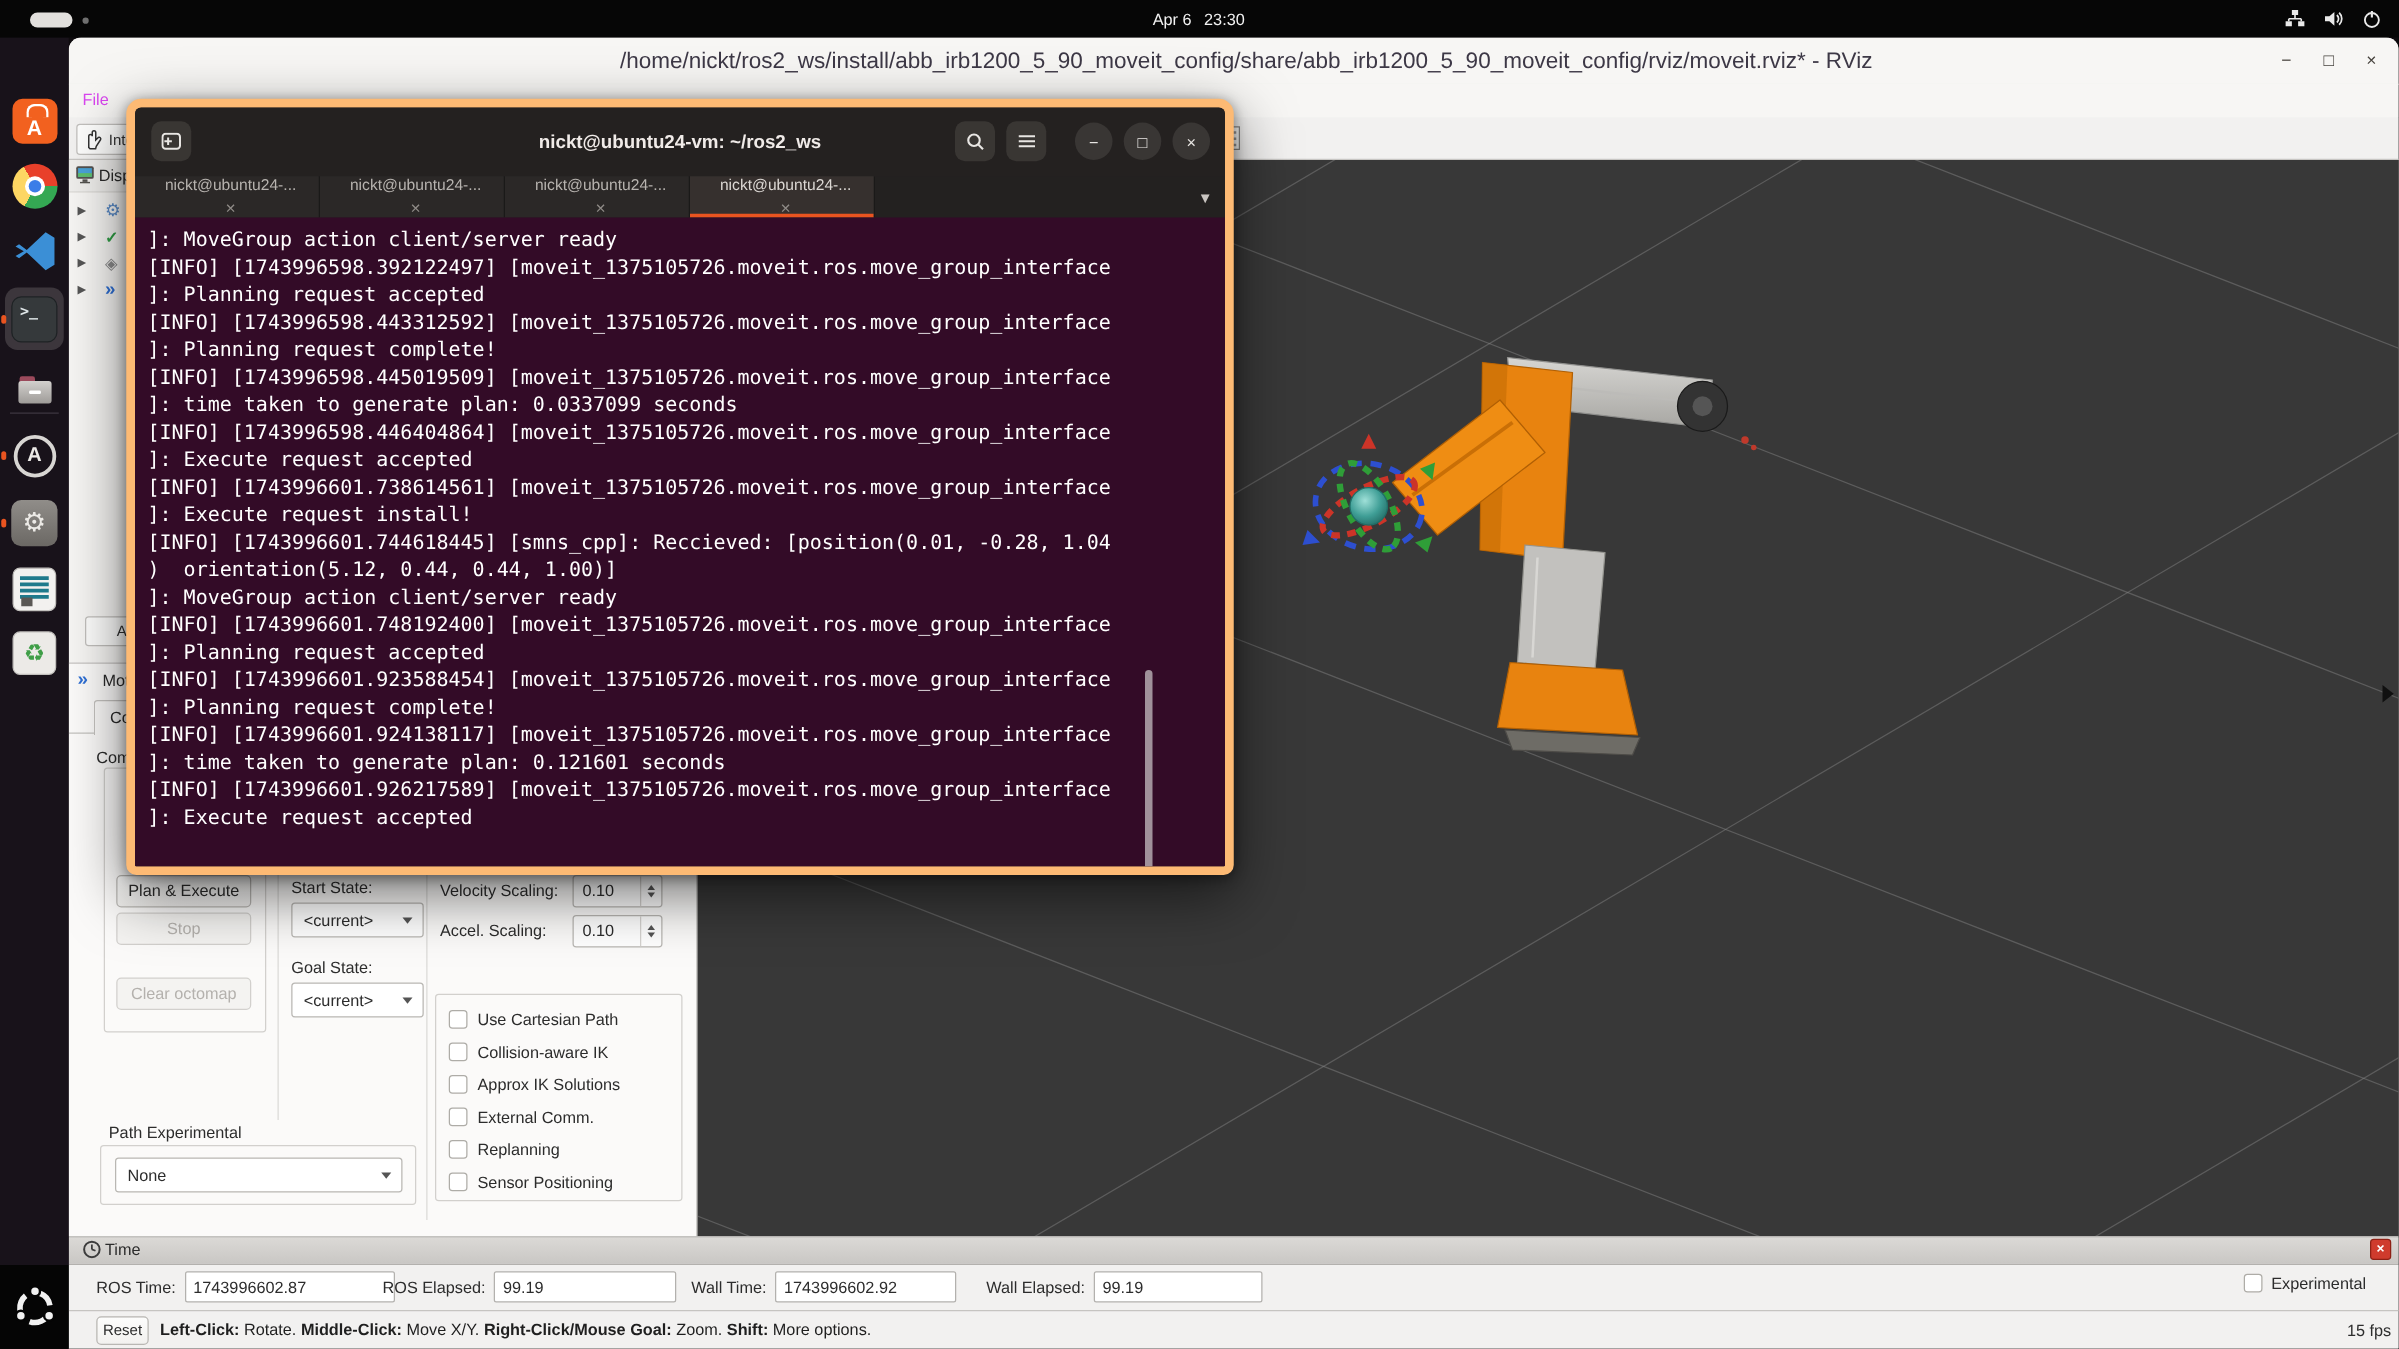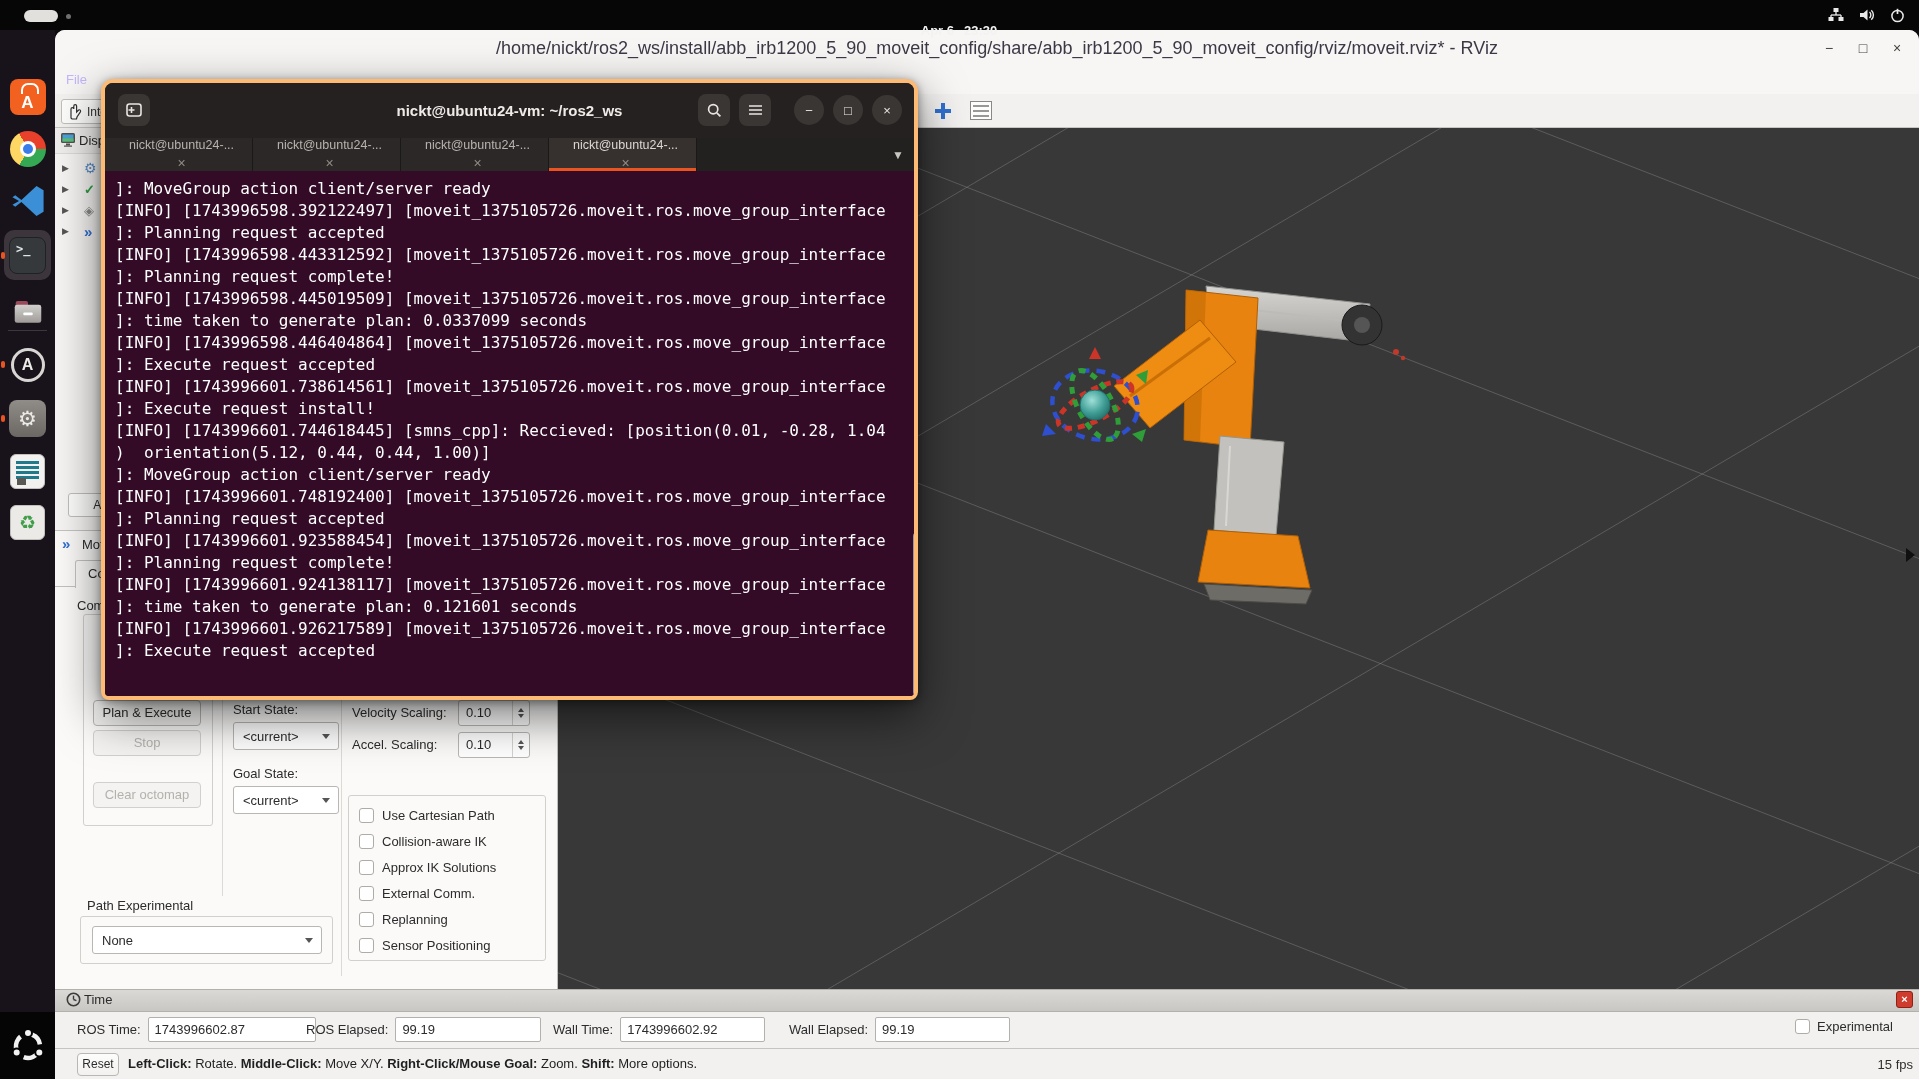--- a/index.html
+++ b/index.html
@@ -4,21 +4,21 @@
 <style>
   html,body{margin:0;padding:0;background:#000;}
   #stage{position:relative;width:1919px;height:1079px;overflow:hidden;background:#0e0b0e;
          font-family:"Liberation Sans",sans-serif;-webkit-font-smoothing:antialiased;}
   .a{position:absolute;}
   
   .topbar{left:0;top:0;width:1919px;height:30px;background:#060606;z-index:60;}
   .tb-pill{left:24px;top:10px;width:34px;height:12px;border-radius:6px;background:#e2e0dd;}
   .tb-dot{left:66px;top:14px;width:5px;height:5px;border-radius:50%;background:#6f6f6f;}
   .tb-clock{left:859px;top:0;width:200px;height:30px;display:flex;gap:10px;align-items:center;justify-content:center;
-            color:#f2f2f2;font-size:13px;font-weight:bold;margin-top:15px;}
+            color:#f2f2f2;font-size:13px;font-weight:normal;}
   .tb-icons{right:14px;top:0;height:30px;display:flex;gap:15px;align-items:center;}
   
   .dock{left:0;top:30px;width:55px;height:982px;background:#18121a;z-index:55;}
   .dock-sep{left:8px;top:300px;width:39px;height:1px;background:#3d3640;}
   .dock-item{position:absolute;left:8px;width:39px;height:39px;display:flex;align-items:center;justify-content:center;}
   .di-1{top:47px}.di-2{top:99px}.di-3{top:151px}.di-4{top:206px}.di-5{top:261px}
   .di-6{top:315px}.di-7{top:369px}.di-8{top:422px}.di-9{top:473px}
   .dock-active{left:4px;top:200px;width:47px;height:50px;background:#3c363c;border-radius:10px;}
   .dock-dot{position:absolute;left:1px;width:4px;height:7px;border-radius:2px;background:#e95420;}
   .dd-1{top:222px}.dd-2{top:331px}.dd-3{top:385px}
@@ -42,21 +42,21 @@
   .icn-trash{width:35px;height:35px;border-radius:6px;background:#eceae7;border:1px solid #c2c0bd;display:flex;align-items:center;justify-content:center;
              color:#3f9e47;font-size:19px;box-sizing:border-box;}
   .show-apps{left:0;top:1012px;width:55px;height:67px;background:#050505;z-index:56;display:flex;align-items:center;justify-content:center;}
   
   .rviz-slab{left:55px;top:30px;width:1864px;height:1049px;background:#f3f2f1;border-radius:10px 10px 0 0;}
   .rv-titlebar{left:55px;top:30px;width:1864px;height:37px;background:#f7f6f4;border-bottom:1px solid #d9d7d4;border-radius:10px 10px 0 0;}
   .rv-title{left:55px;top:30px;width:1884px;height:37px;line-height:37px;text-align:center;color:#3d3846;font-size:18px;}
   .rv-ctrl{top:30px;width:30px;height:37px;line-height:37px;text-align:center;color:#47433e;font-size:14px;}
   .rv-min{left:1814px}.rv-max{left:1848px}.rv-close{left:1882px}
   .rv-menubar{left:55px;top:67px;width:1864px;height:27px;background:#f7f6f4;}
-  .rv-menu-file{left:66px;top:72px;font-size:13px;color:#c4b5fd;}
+  .rv-menu-file{left:66px;top:72px;font-size:13px;color:#d946ef;}
   .rv-toolbar{left:55px;top:94px;width:1864px;height:34px;background:#f2f1f0;border-bottom:1px solid #c8c6c3;box-sizing:border-box;}
   .tool-interact{left:61px;top:99px;width:92px;height:25px;background:#fdfdfc;border:1px solid #c1bfbc;border-radius:3px;
                  display:flex;align-items:center;gap:5px;padding-left:5px;box-sizing:border-box;font-size:12px;color:#333;}
   .tool-cross{left:934px;top:102px;}
   .tool-box{left:970px;top:101px;width:22px;height:19px;background:#fdfdfc;border:1px solid #8a8886;box-sizing:border-box;}
   .tool-box i{display:block;height:2px;background:#9a9896;margin:3px 2px 0 2px;}
   
   .panel-left{left:55px;top:128px;width:503px;height:861px;background:#f6f5f3;}
   .v-split{left:557px;top:128px;width:1px;height:861px;background:#c0beba;}
   .dp-header{left:55px;top:128px;width:503px;height:26px;background:#efeeec;border-bottom:1px solid #dddbd8;box-sizing:border-box;}
@@ -135,22 +135,22 @@
   .time-field:nth-of-type(3) .tinput{width:145px}.time-field:nth-of-type(4) .tinput{width:135px}
   .exp-field{left:1795px;top:1019px;display:flex;align-items:center;gap:7px;font-size:13px;color:#2c2c2c;}
   
   .statusbar{left:55px;top:1048px;width:1864px;height:31px;background:#f2f1f0;border-top:1px solid #c6c4c1;box-sizing:border-box;}
   .btn-reset{left:77px;top:1053px;width:42px;height:23px;line-height:21px;font-size:12px;}
   .help{left:128px;top:1056px;font-size:13px;color:#1f1f1f;}
   .help span{white-space:pre;}
   .help span.bold{font-weight:bold;}
   .fps{left:1803px;top:1057px;width:110px;text-align:right;font-size:13px;color:#2e2e2e;}
   
-  .term-frame{left:101px;top:79px;width:817px;height:621px;border-radius:12px 12px 8px 8px;background:#242120;
-              border:4px solid #fdba74;box-shadow:0 16px 48px rgba(0,0,0,.55), 0 2px 10px rgba(0,0,0,.4);
+  .term-frame{left:101px;top:79px;width:886px;height:621px;border-radius:12px 12px 8px 8px;background:#242120;
+              border:7px solid #fdba74;box-shadow:0 16px 48px rgba(0,0,0,.55), 0 2px 10px rgba(0,0,0,.4);
               overflow:hidden;z-index:40;box-sizing:border-box;}
   .t-titlebar{left:0;top:0;width:100%;height:55px;background:#242120;}
   .t-title{left:0;top:0;width:100%;height:55px;line-height:55px;text-align:center;color:#f0ebe8;font-size:15px;font-weight:bold;}
   .t-newtab{left:13px;top:11px;width:32px;height:32px;background:#393633;border-radius:8px;display:flex;align-items:center;justify-content:center;}
   .t-right{right:12px;top:11px;height:32px;display:flex;align-items:center;gap:9px;}
   .t-sq{width:32px;height:32px;background:#393633;border-radius:8px;display:flex;align-items:center;justify-content:center;color:#e8e6e3;}
   .t-gap{width:5px;}
   .t-circ{width:30px;height:30px;background:#393634;border-radius:50%;display:flex;align-items:center;justify-content:center;
           color:#e8e6e3;font-size:13px;}
   .t-tabs{left:0;top:55px;width:100%;height:33px;background:#232120;display:flex;}

